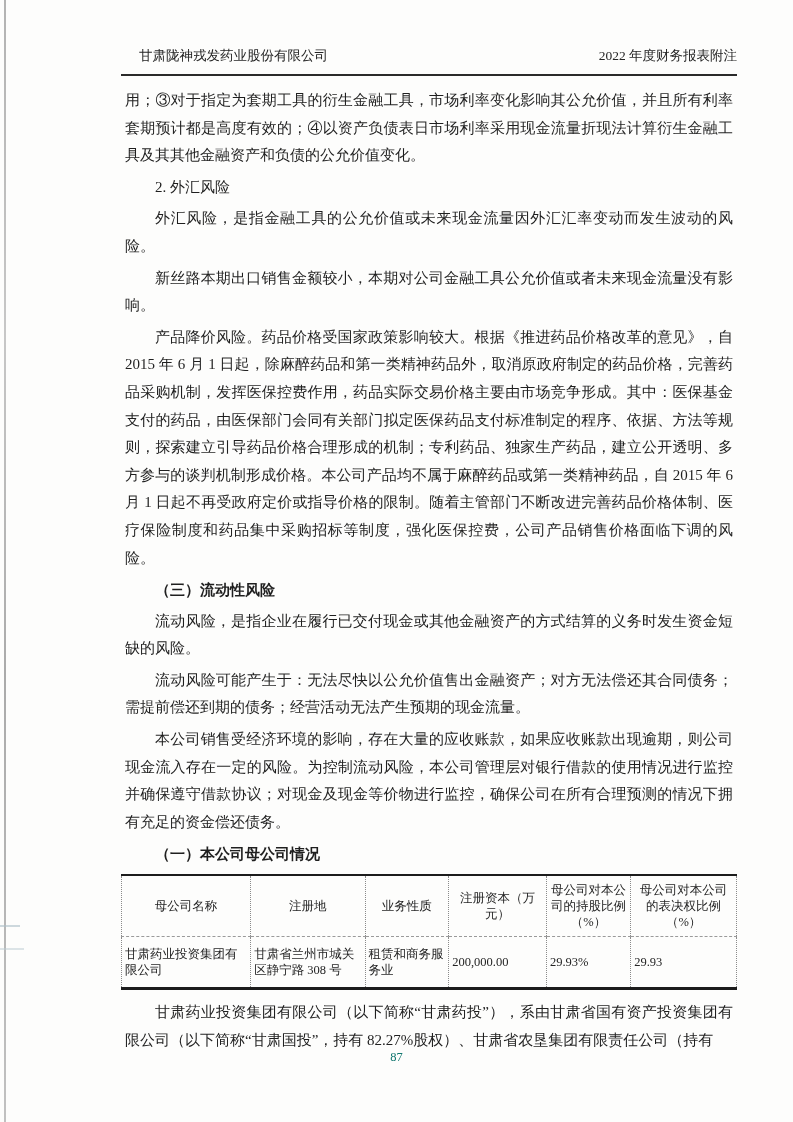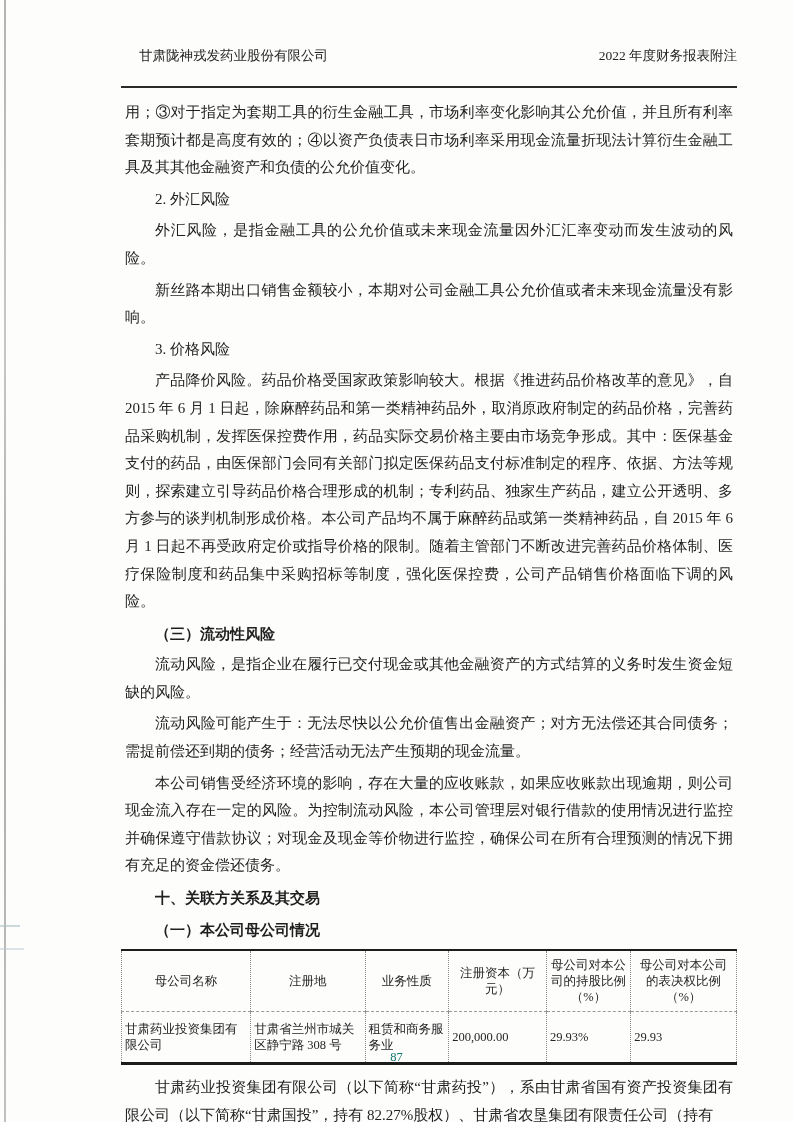--- a/index.html
+++ b/index.html
@@ -16,21 +16,21 @@
   }
   .scan-edge{
     position:absolute;left:4px;top:0;bottom:0;width:2px;
     background:linear-gradient(180deg,#9a9a9a 0%,#b5b5b5 30%,#8f8f8f 60%,#adadad 100%);
     opacity:.75;
   }
   .scan-mark-1{position:absolute;left:0;top:925px;width:20px;height:2px;background:#aebfc8;opacity:.6;}
   .scan-mark-2{position:absolute;left:0;top:948px;width:24px;height:2px;background:#bccbd2;opacity:.5;}
   .header{
     margin-top:47px;
-    padding:0 0 21px 18px;
+    padding:0 0 9px 18px;
     display:flex;justify-content:space-between;align-items:flex-end;
     border-bottom:2px solid #2a2a2a;
     font-size:13.5px;color:#242424;
   }
   .content{margin-top:11px;}
   p{
     margin:4px;
     font-size:15px;
     line-height:27.6px;
     text-align:justify;
@@ -90,27 +90,25 @@
   <div class="header">
     <span>甘肃陇神戎发药业股份有限公司</span>
     <span>2022 年度财务报表附注</span>
   </div>
 
   <div class="content">
     <p class="no-indent">用；③对于指定为套期工具的衍生金融工具，市场利率变化影响其公允价值，并且所有利率套期预计都是高度有效的；④以资产负债表日市场利率采用现金流量折现法计算衍生金融工具及其其他金融资产和负债的公允价值变化。</p>
     <p>2. 外汇风险</p>
     <p>外汇风险，是指金融工具的公允价值或未来现金流量因外汇汇率变动而发生波动的风险。</p>
     <p>新丝路本期出口销售金额较小，本期对公司金融工具公允价值或者未来现金流量没有影响。</p>
-    <p>3. 价格风险</p>
     <p>产品降价风险。药品价格受国家政策影响较大。根据《推进药品价格改革的意见》，自 2015 年 6 月 1 日起，除麻醉药品和第一类精神药品外，取消原政府制定的药品价格，完善药品采购机制，发挥医保控费作用，药品实际交易价格主要由市场竞争形成。其中：医保基金支付的药品，由医保部门会同有关部门拟定医保药品支付标准制定的程序、依据、方法等规则，探索建立引导药品价格合理形成的机制；专利药品、独家生产药品，建立公开透明、多方参与的谈判机制形成价格。本公司产品均不属于麻醉药品或第一类精神药品，自 2015 年 6 月 1 日起不再受政府定价或指导价格的限制。随着主管部门不断改进完善药品价格体制、医疗保险制度和药品集中采购招标等制度，强化医保控费，公司产品销售价格面临下调的风险。</p>
     <p class="heading-bold">（三）流动性风险</p>
     <p>流动风险，是指企业在履行已交付现金或其他金融资产的方式结算的义务时发生资金短缺的风险。</p>
     <p>流动风险可能产生于：无法尽快以公允价值售出金融资产；对方无法偿还其合同债务；需提前偿还到期的债务；经营活动无法产生预期的现金流量。</p>
     <p>本公司销售受经济环境的影响，存在大量的应收账款，如果应收账款出现逾期，则公司现金流入存在一定的风险。为控制流动风险，本公司管理层对银行借款的使用情况进行监控并确保遵守借款协议；对现金及现金等价物进行监控，确保公司在所有合理预测的情况下拥有充足的资金偿还债务。</p>
-    <p class="heading-bold">十、关联方关系及其交易</p>
     <p class="heading-bold">（一）本公司母公司情况</p>
 
     <table class="parent-table">
       <colgroup>
         <col style="width:21%">
         <col style="width:18.6%">
         <col style="width:13.6%">
         <col style="width:15.9%">
         <col style="width:13.7%">
         <col style="width:17.2%">

